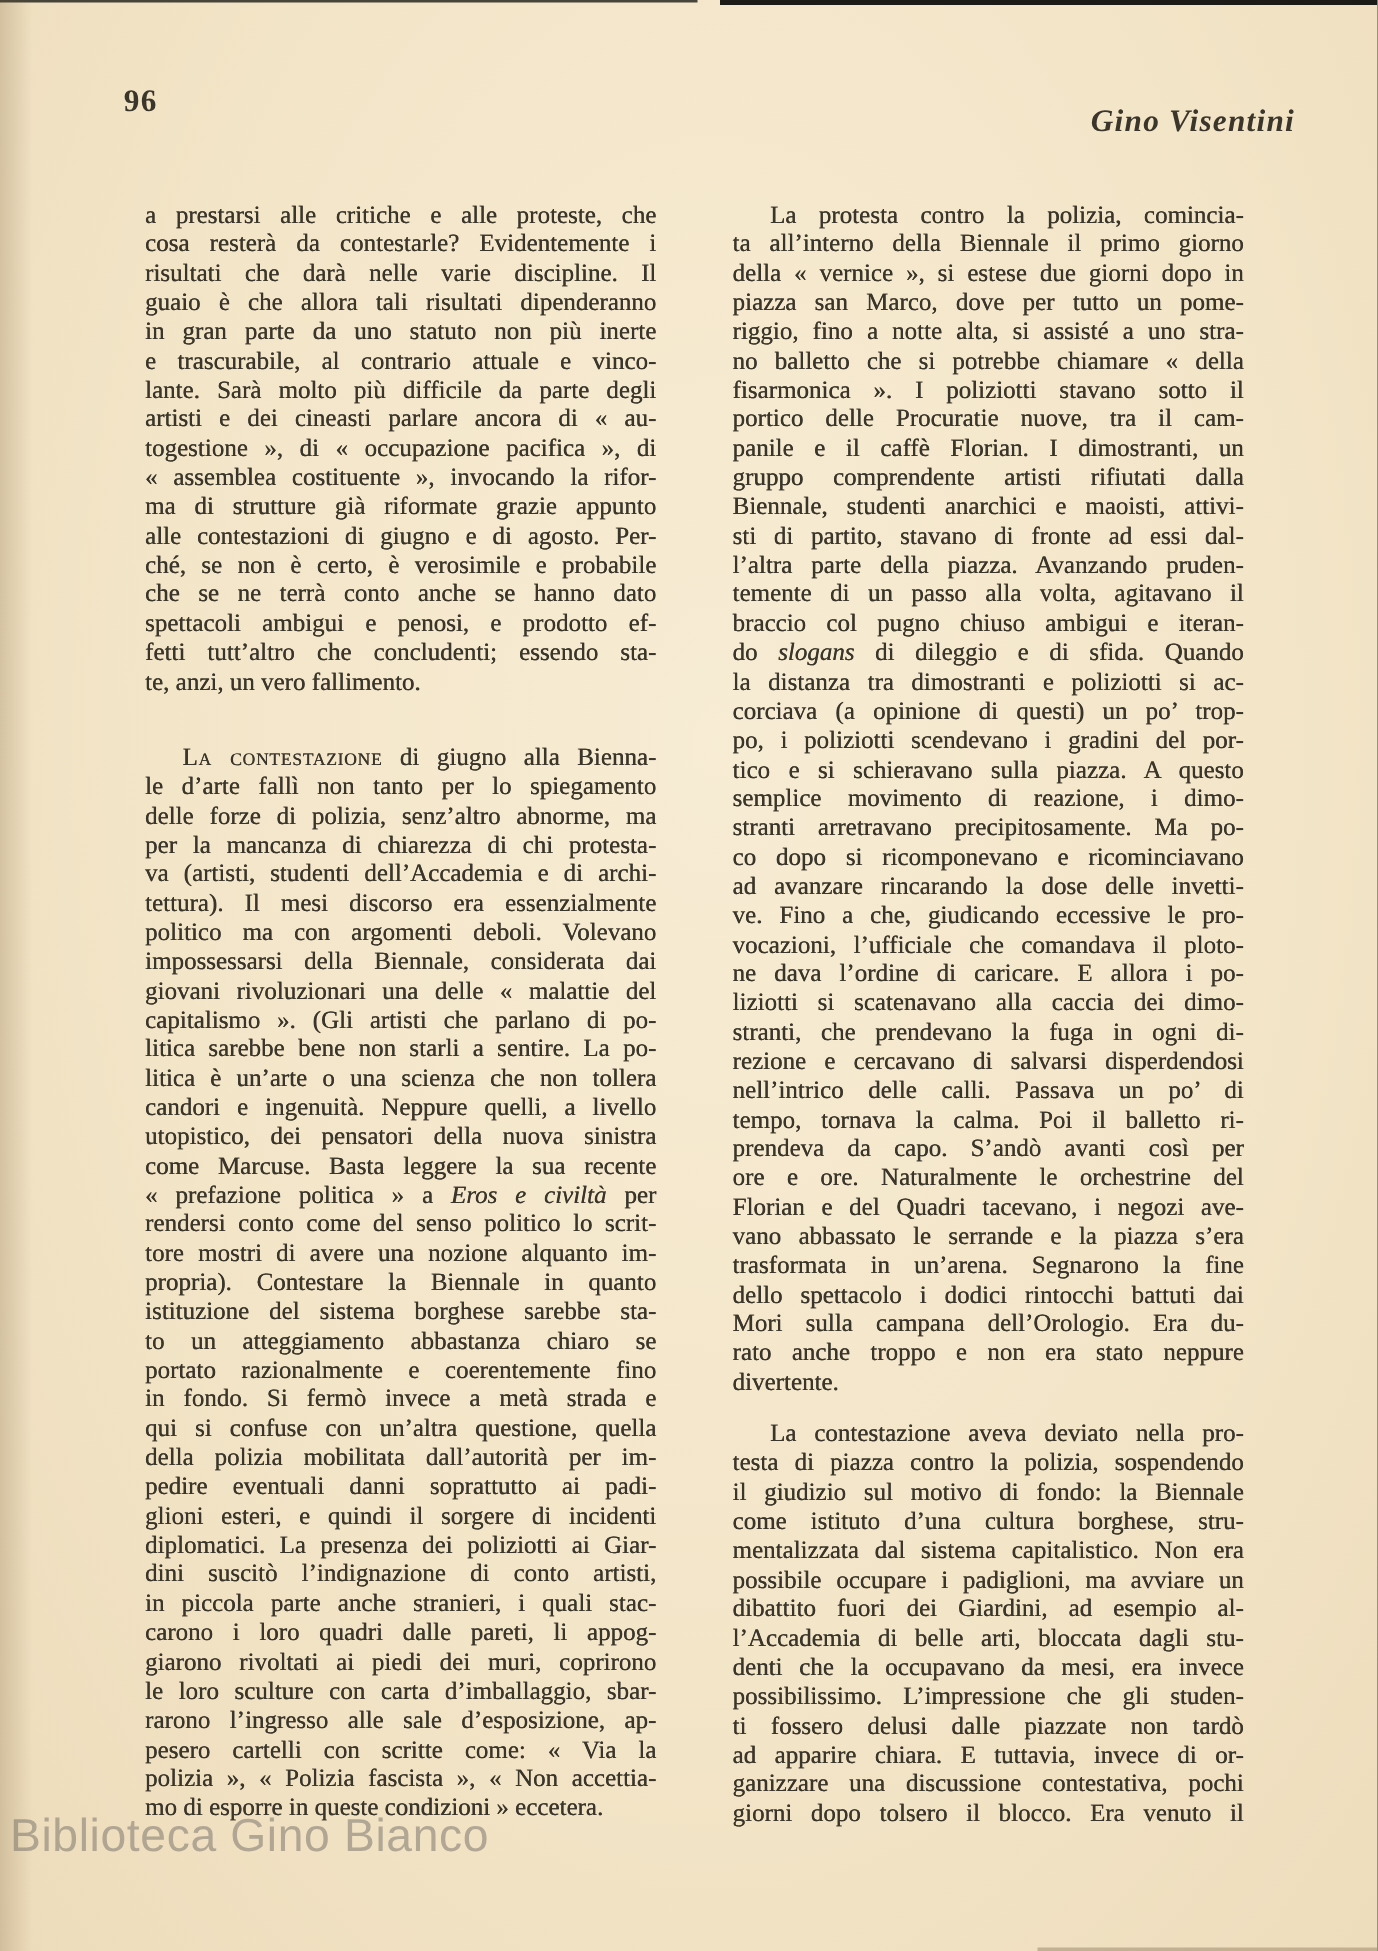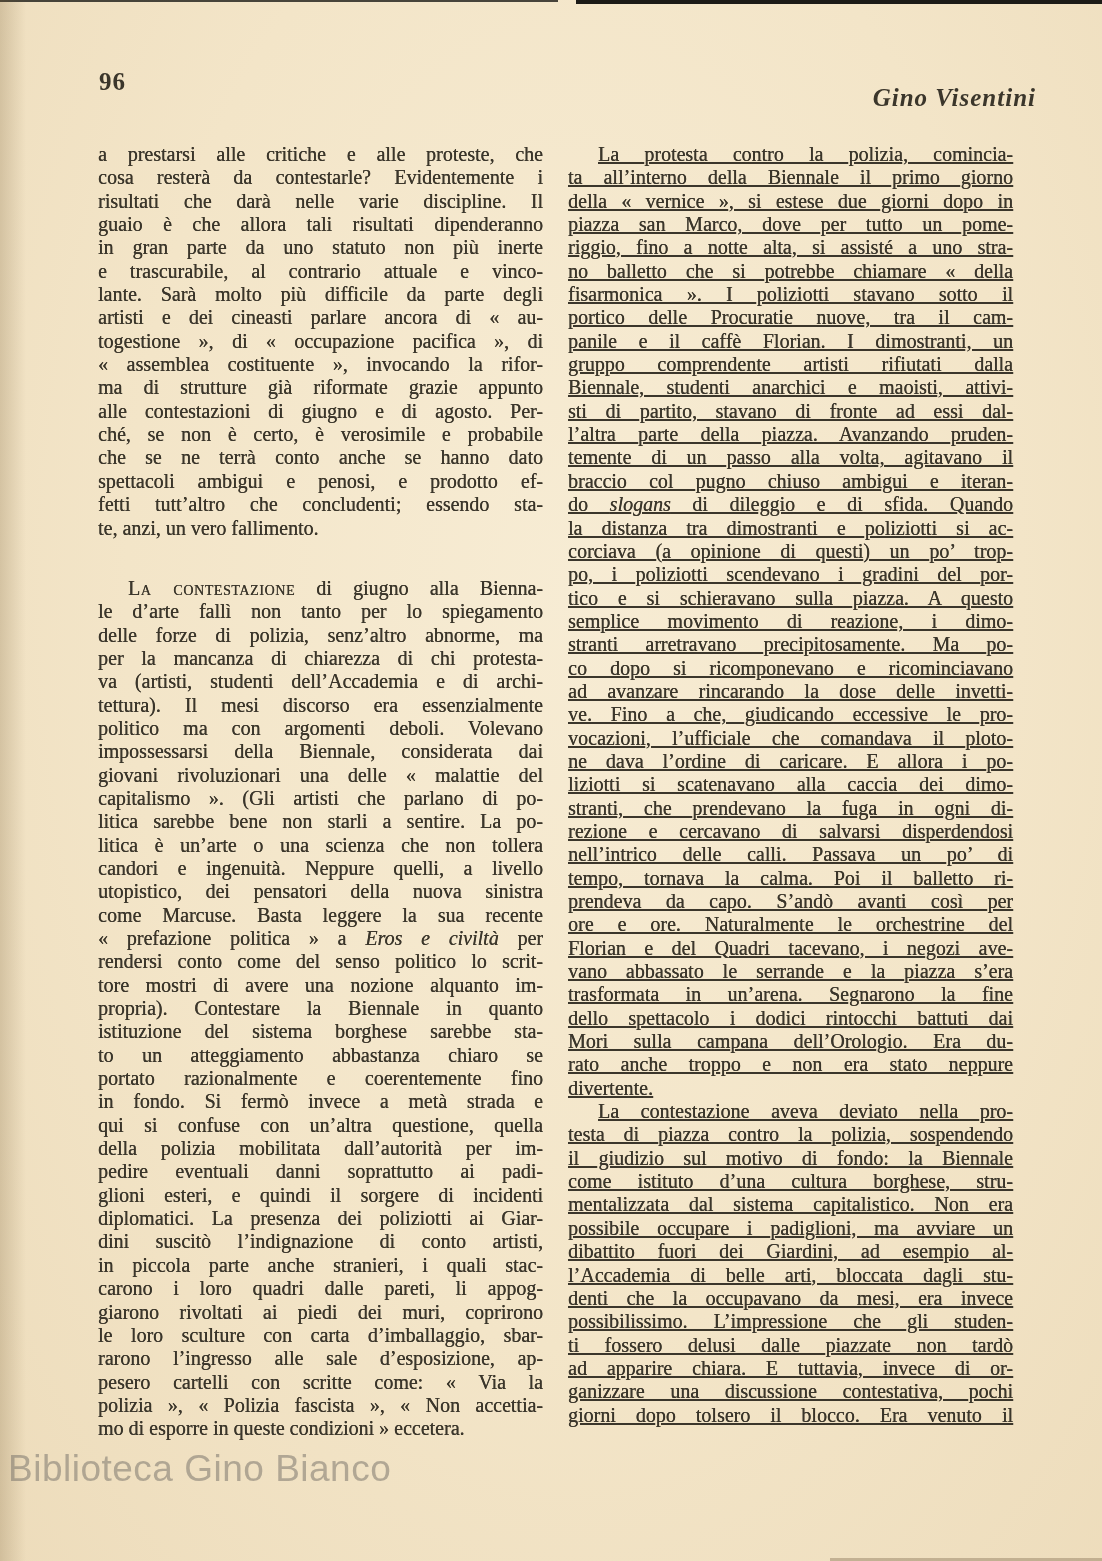--- a/index.html
+++ b/index.html
@@ -27,22 +27,22 @@
   #page-number{
     position:absolute;top:68px;left:99px;
     font-size:25px;font-weight:bold;letter-spacing:1px;
   }
   #running-head{
     position:absolute;top:84px;right:66px;
     font-size:25px;font-weight:bold;font-style:italic;letter-spacing:1px;text-align:center;
   }
   .column{position:absolute;top:143px;width:445px;}
   #col-left{left:98px;}
-  #col-right{left:568px;text-decoration:underline;}
-  .para{margin:0;}
+  #col-right{left:568px;}
+  .para{margin:18px;}
   .line{
     height:23.35px;line-height:23.35px;
     font-size:20px;
     text-align:justify;text-align-last:justify;
     white-space:normal;overflow:visible;
     text-shadow:0.25px 0 0 currentColor;
   }
   .line.endline{text-align-last:left;}
   .line.indent{text-indent:30px;}
   .it{font-style:italic;}

